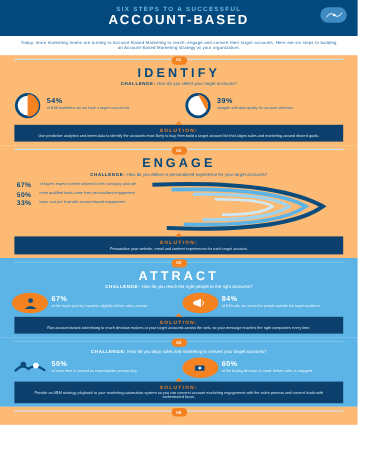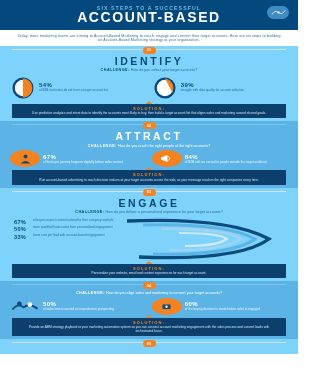--- a/index.html
+++ b/index.html
@@ -21,21 +21,21 @@
   .hdr-kicker {
     color:#6fb9e4;
     font-size:5.2px;
     letter-spacing:1.1px;
     font-weight:bold;
     text-transform:uppercase;
     margin-bottom:1px;
   }
   .hdr-title {
     color:#ffffff;
-    font-size:14px;
+    font-size:11px;
     line-height:11.5px;
     font-weight:bold;
     letter-spacing:1.6px;
     text-transform:uppercase;
   }
   .hdr-logo {
     position:absolute;
     right:9px; top:6px;
     width:22px; height:13px;
     border-radius:7px;
@@ -52,21 +52,21 @@
   }
   .intro p {
     color:#2a6ea4;
     font-size:3.6px;
     line-height:4.6px;
     letter-spacing:.15px;
   }
 
   
   .section { position:relative; padding:0 0 3px 0; }
-  .sec-white { background:#7dd3fc; }
+  .sec-white { background:#fdba74; }
   .sec-blue  { background:#5bb4e5; }
 
   .step-badge {
     width:13px; height:7px;
     border-radius:4px;
     background:#f58220;
     color:#ffffff;
     font-size:3.6px; font-weight:bold;
     display:flex; align-items:center; justify-content:center;
     margin:0 auto;
@@ -215,62 +215,20 @@
         </svg>
         <div class="stat-txt">
           <div class="stat-num">39%</div>
           <div class="stat-desc">struggle with data quality for account selection</div>
         </div>
       </div>
     </div>
     <div class="solution">
       <div class="sol-label">SOLUTION:</div>
       <div class="sol-text">Use predictive analytics and intent data to identify the accounts most likely to buy, then build a target account list that aligns sales and marketing around shared goals.</div>
-    </div>
-  </div>
-
-  <div class="section sec-blue">
-    <div class="badge-wrap">
-      <div class="sec-rule"></div>
-      <div class="step-badge">02</div>
-    </div>
-    <div class="sec-title">ATTRACT</div>
-    <div class="challenge">
-      <b>CHALLENGE:</b>
-      <span>How do you reach the right people at the right accounts?</span>
-    </div>
-    <div class="stat-row">
-      <div class="stat">
-        <div class="ell">
-          <svg viewBox="0 0 30 22">
-              <circle cx="15" cy="7" r="4" fill="#0b4c7c"></circle>
-              <path d="M5 21 Q15 11 25 21 Z" fill="#0b4c7c"></path>
-            </svg>
-        </div>
-        <div class="stat-txt">
-          <div class="stat-num">67%</div>
-          <div class="stat-desc">of the buyer journey happens digitally before sales contact</div>
-        </div>
-      </div>
-      <div class="stat">
-        <div class="ell">
-          <svg viewBox="0 0 30 22">
-              <path d="M4 9 L17 4 L17 18 L4 13 Z" fill="#ffffff"></path>
-              <path d="M19 7 Q24 11 19 15" stroke="#ffffff" stroke-width="1.6" fill="none"></path>
-            </svg>
-        </div>
-        <div class="stat-txt">
-          <div class="stat-num">84%</div>
-          <div class="stat-desc">of B2B ads are served to people outside the target audience</div>
-        </div>
-      </div>
-    </div>
-    <div class="solution">
-      <div class="sol-label">SOLUTION:</div>
-      <div class="sol-text">Run account-based advertising to reach decision makers at your target accounts across the web, so your message reaches the right companies every time.</div>
     </div>
   </div>
 
   <div class="section sec-white">
     <div class="badge-wrap">
       <div class="sec-rule"></div>
       <div class="step-badge">03</div>
     </div>
     <div class="sec-title">ENGAGE</div>
     <div class="challenge">
@@ -301,20 +259,62 @@
     </div>
     <div class="solution">
       <div class="sol-label">SOLUTION:</div>
       <div class="sol-text">Personalize your website, email and content experiences for each target account.</div>
     </div>
   </div>
 
   <div class="section sec-blue">
     <div class="badge-wrap">
       <div class="sec-rule"></div>
+      <div class="step-badge">02</div>
+    </div>
+    <div class="sec-title">ATTRACT</div>
+    <div class="challenge">
+      <b>CHALLENGE:</b>
+      <span>How do you reach the right people at the right accounts?</span>
+    </div>
+    <div class="stat-row">
+      <div class="stat">
+        <div class="ell">
+          <svg viewBox="0 0 30 22">
+              <circle cx="15" cy="7" r="4" fill="#0b4c7c"></circle>
+              <path d="M5 21 Q15 11 25 21 Z" fill="#0b4c7c"></path>
+            </svg>
+        </div>
+        <div class="stat-txt">
+          <div class="stat-num">67%</div>
+          <div class="stat-desc">of the buyer journey happens digitally before sales contact</div>
+        </div>
+      </div>
+      <div class="stat">
+        <div class="ell">
+          <svg viewBox="0 0 30 22">
+              <path d="M4 9 L17 4 L17 18 L4 13 Z" fill="#ffffff"></path>
+              <path d="M19 7 Q24 11 19 15" stroke="#ffffff" stroke-width="1.6" fill="none"></path>
+            </svg>
+        </div>
+        <div class="stat-txt">
+          <div class="stat-num">84%</div>
+          <div class="stat-desc">of B2B ads are served to people outside the target audience</div>
+        </div>
+      </div>
+    </div>
+    <div class="solution">
+      <div class="sol-label">SOLUTION:</div>
+      <div class="sol-text">Run account-based advertising to reach decision makers at your target accounts across the web, so your message reaches the right companies every time.</div>
+    </div>
+  </div>
+
+  <div class="section sec-blue">
+    <div class="badge-wrap">
+      <div class="sec-rule"></div>
       <div class="step-badge">04</div>
     </div>
     <div class="challenge">
       <b>CHALLENGE:</b>
       <span>How do you align sales and marketing to convert your target accounts?</span>
     </div>
     <div class="stat-row">
       <div class="stat">
         <div class="plain-ico">
           <svg viewBox="0 0 40 22">

